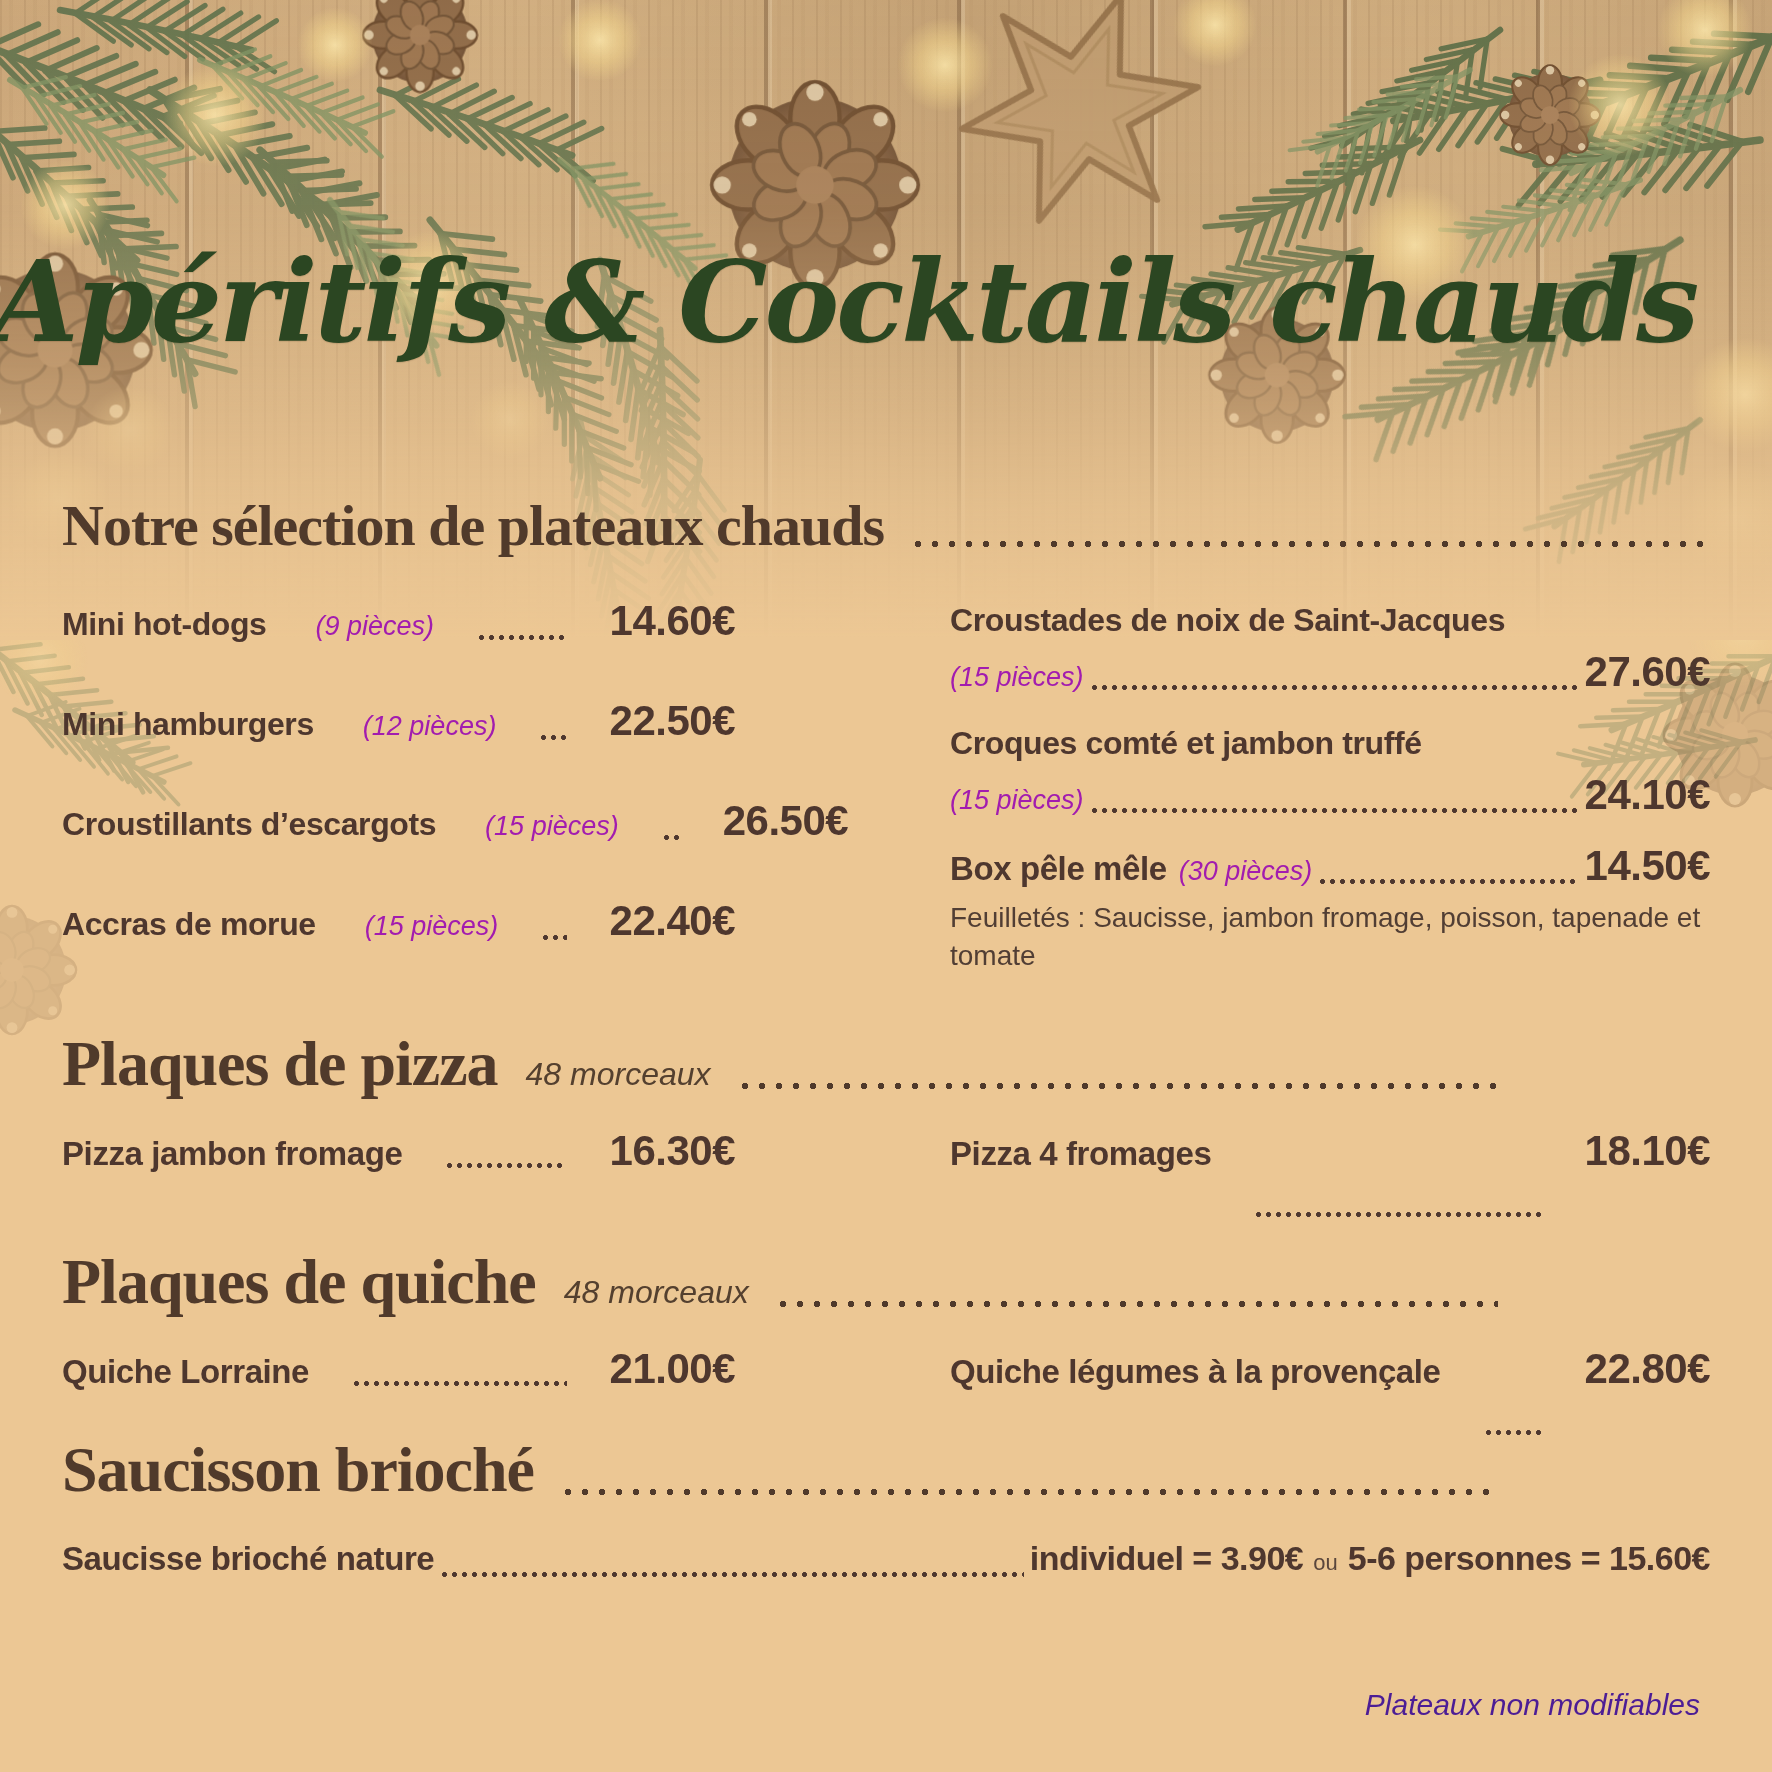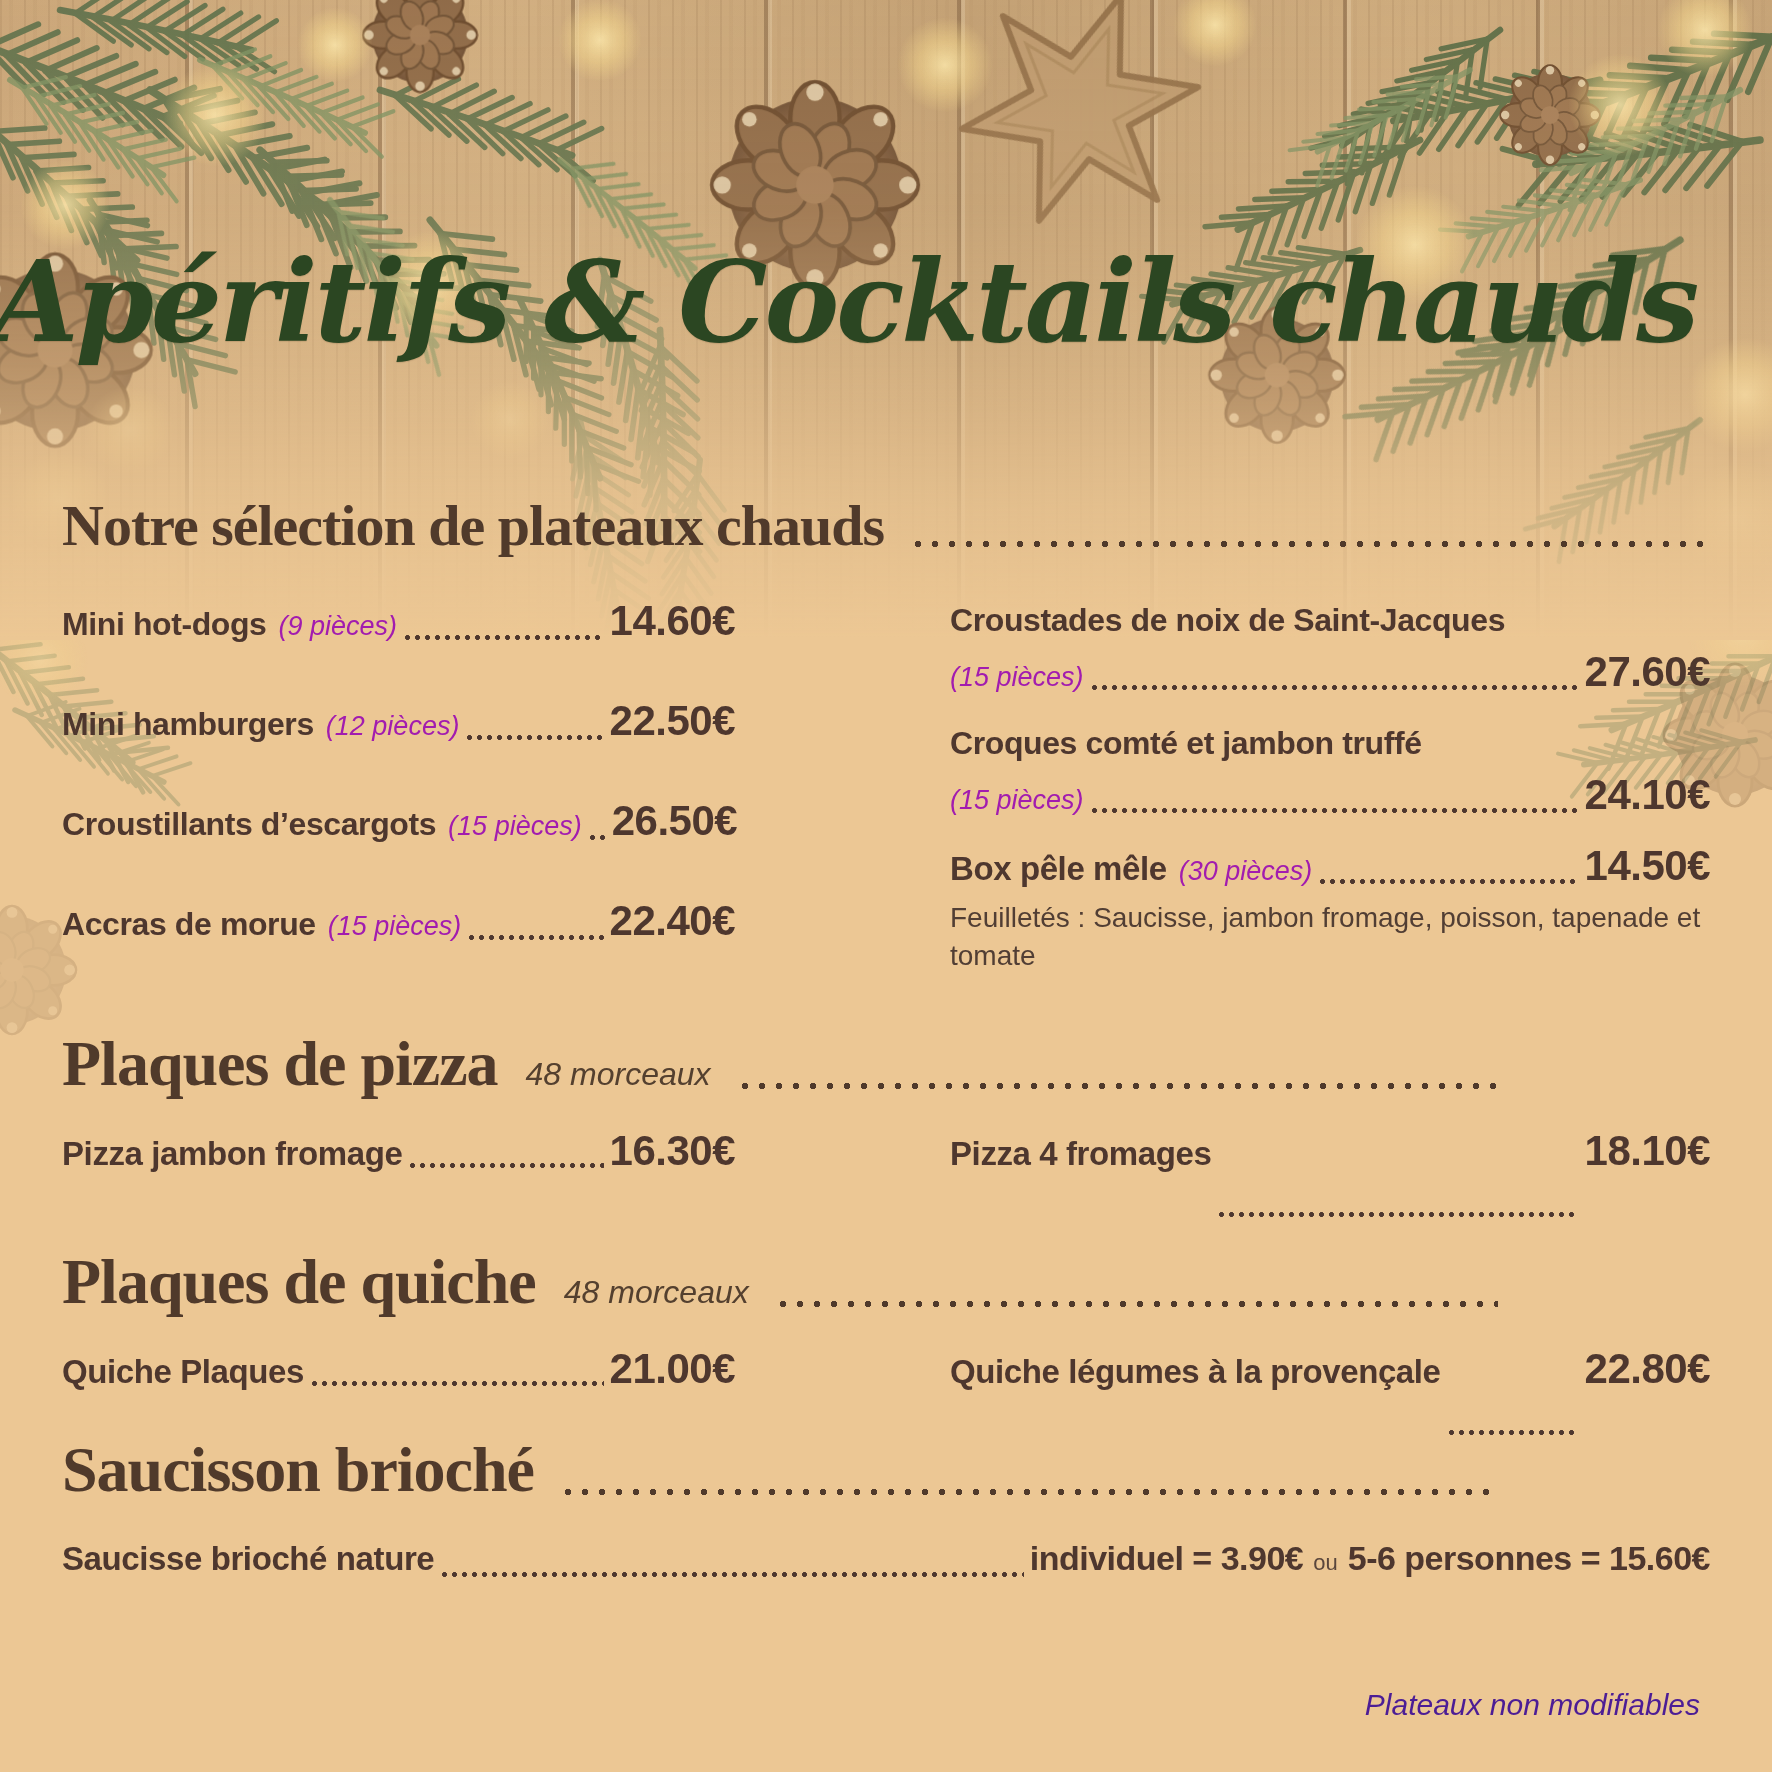--- a/index.html
+++ b/index.html
@@ -77,21 +77,21 @@
     height:10px;margin-bottom:15px;
     background-image:radial-gradient(circle 3.5px at 8px 5px,var(--head) 97%,transparent 100%);
     background-size:17px 10px;
   }
   .sec-head .dots.full{margin-right:0;}
   .sec-head .dots.trim{margin-right:212px;flex:1 1 0;}
   
   .cols{display:grid;grid-template-columns:673px 760px;column-gap:215px;}
   #sec-platters .cols{margin-top:34px;}
   #sec-pizza .cols,#sec-quiche .cols{margin-top:22px;}
-  .mrow{display:flex;align-items:baseline;margin-bottom:49px;line-height:46px;white-space:nowrap;}
+  .mrow{display:flex;align-items:baseline;margin-bottom:49px;line-height:46px;white-space:nowrap;gap:37px;}
   .mrow:last-child{margin-bottom:0;}
   .mrow .dots{margin-bottom:7px;}
   .iname{font-weight:700;font-size:32px;letter-spacing:-.4px;}
   .iqty{font-style:italic;font-size:27px;color:#a21caf;margin-left:12px;}
   .iprice{font-weight:700;font-size:42px;letter-spacing:-.5px;}
   
   .ritem{margin-bottom:22px;}
   .ritem .nline{font-weight:700;font-size:32px;line-height:44px;letter-spacing:-.4px;}
   .ritem .pline{display:flex;align-items:baseline;line-height:44px;margin-top:8px;white-space:nowrap;}
   .ritem .pline .dots{margin-bottom:7px;}
@@ -359,21 +359,21 @@
 </section>
 
 <section class="sec" id="sec-quiche">
   <div class="sec-head">
     <span class="h">Plaques de quiche</span>
     <span class="subhead">48 morceaux</span>
     <span class="dots trim"></span>
   </div>
   <div class="cols">
     <div class="mrow">
-      <span class="iname" style="font-size:33px">Quiche Plaques</span>
+      <span class="iname" style="font-size:33px">Quiche Lorraine</span>
       <span class="dots"></span>
       <span class="iprice">21.00€</span>
     </div>
     <div class="mrow">
       <span class="iname" style="font-size:33px">Quiche légumes à la provençale</span>
       <span class="dots"></span>
       <span class="iprice">22.80€</span>
     </div>
   </div>
 </section>

